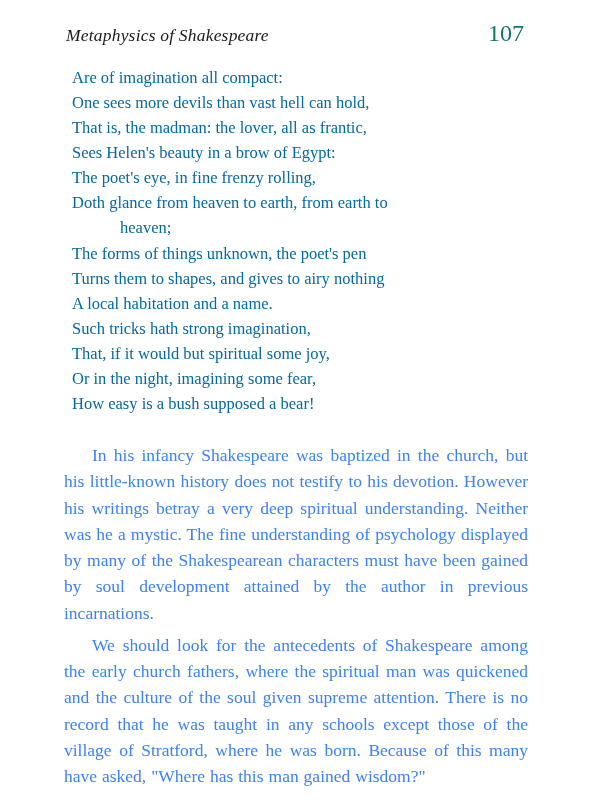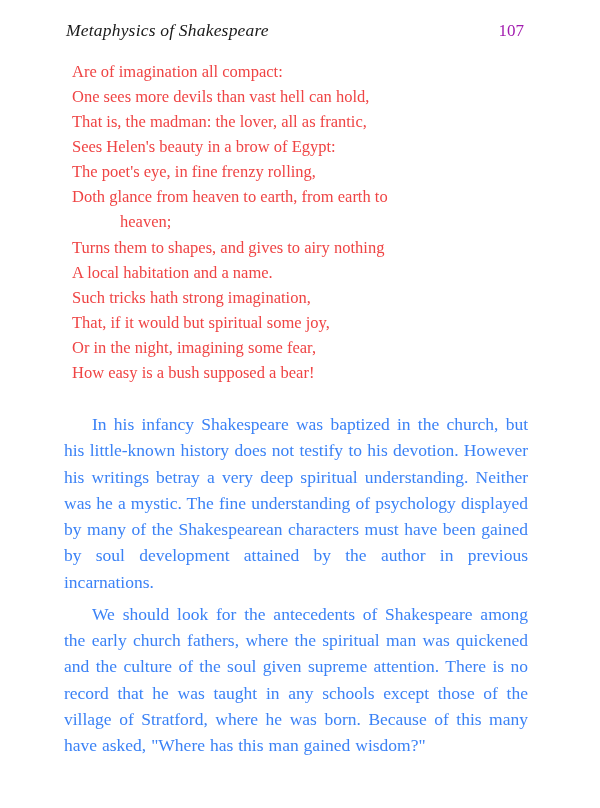--- a/index.html
+++ b/index.html
@@ -28,33 +28,33 @@
     margin-bottom: 18px;
     padding-left: 2px;
   }
   .running-title {
     font-style: italic;
     font-size: 17.5px;
     letter-spacing: 0.2px;
     color: #1a1a1a;
   }
   .folio {
-    font-size: 17px;
-    color: #a21caf;
+    font-size: 24px;
+    color: #0f766e;
     padding-right: 4px;
   }
   .verse {
     margin: 0 0 26px 0;
     padding-left: 8px;
   }
   .verse-line {
     font-size: 16.5px;
     line-height: 1.52;
     white-space: pre;
-    color: #ef4444;
+    color: #0369a1;
   }
   .verse-line.indent-1 {
     padding-left: 48px;
   }
   .body-par {
     font-size: 17.5px;
     line-height: 1.50;
     text-align: justify;
     text-justify: inter-word;
     margin: 0 0 2px 0;
@@ -77,20 +77,21 @@
   </div>
 
   <div class="verse">
     <div class="verse-line">Are of imagination all compact:</div>
     <div class="verse-line">One sees more devils than vast hell can hold,</div>
     <div class="verse-line">That is, the madman: the lover, all as frantic,</div>
     <div class="verse-line">Sees Helen's beauty in a brow of Egypt:</div>
     <div class="verse-line">The poet's eye, in fine frenzy rolling,</div>
     <div class="verse-line">Doth glance from heaven to earth, from earth to</div>
     <div class="verse-line indent-1">heaven;</div>
+    <div class="verse-line">The forms of things unknown, the poet's pen</div>
     <div class="verse-line">Turns them to shapes, and gives to airy nothing</div>
     <div class="verse-line">A local habitation and a name.</div>
     <div class="verse-line">Such tricks hath strong imagination,</div>
     <div class="verse-line">That, if it would but spiritual some joy,</div>
     <div class="verse-line">Or in the night, imagining some fear,</div>
     <div class="verse-line">How easy is a bush supposed a bear!</div>
   </div>
 
   <p class="body-par">In his infancy Shakespeare was baptized in the church, but his little-known history does not testify to his devotion. However his writings betray a very deep spiritual understanding. Neither was he a mystic. The fine understanding of psychology displayed by many of the Shakespearean characters must have been gained by soul development attained by the author in previous incarnations.</p>
   <p class="body-par">We should look for the antecedents of Shakespeare among the early church fathers, where the spiritual man was quickened and the culture of the soul given supreme attention. There is no record that he was taught in any schools except those of the village of Stratford, where he was born. Because of this many have asked, "Where has this man gained wisdom?"</p>

